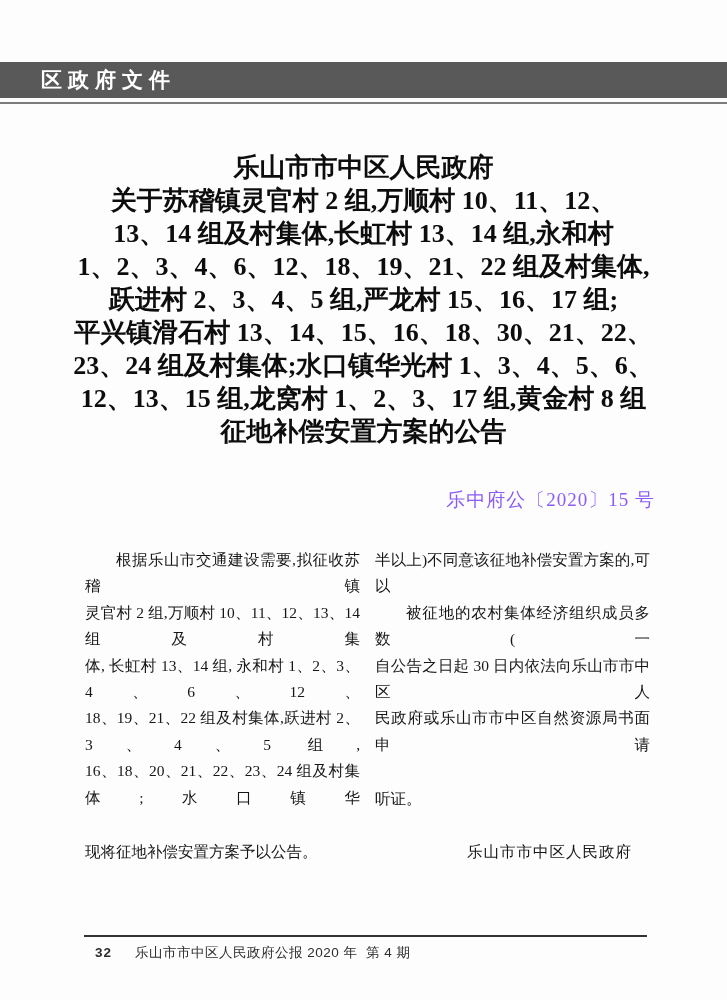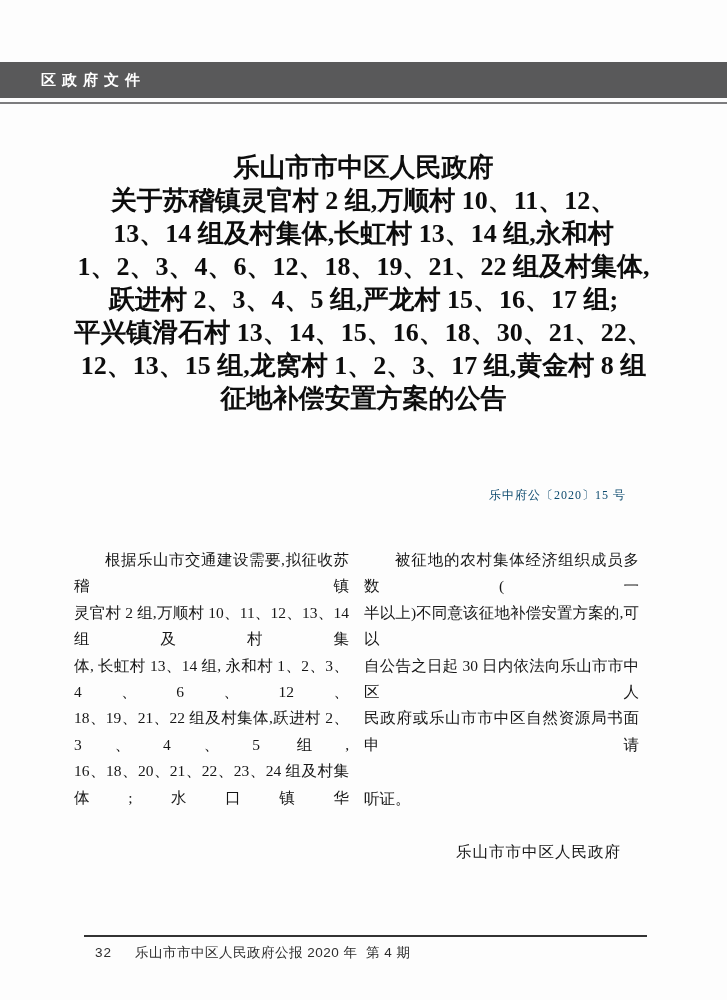--- a/index.html
+++ b/index.html
@@ -13,21 +13,21 @@
 
   
   .header-bar {
     position:absolute; top:62px; left:0; width:727px; height:36px;
     background:#59595a;
   }
   .header-bar-label {
     color:#ffffff;
     font-family:"Liberation Sans","DejaVu Sans",sans-serif;
     font-weight:bold;
-    font-size:15px; line-height:36px;
+    font-size:21px; line-height:36px;
     letter-spacing:6px;
     padding-left:41px;
     display:block;
   }
   .header-rule {
     position:absolute; top:102px; left:0; width:727px; height:2px;
     background:#7c7c7e;
   }
 
   
@@ -36,28 +36,28 @@
     margin:0;
     text-align:center;
     font-weight:bold;
     font-size:26px; line-height:33px;
     color:#0d0d0d;
   }
   .title-line { display:block; }
 
   
   .doc-number {
-    position:absolute; top:487px; right:101px;
-    font-size:12px; color:#0c4a6e;
+    position:absolute; top:487px; right:72px;
+    font-size:19px; color:#8b5cf6;
     letter-spacing:1px;
   }
 
   
   .columns {
-    position:absolute; top:547px; left:74px; width:565px;
+    position:absolute; top:547px; left:85px; width:565px;
     display:flex; justify-content:space-between;
   }
   .col {
     width:275px;
     font-size:15.5px; line-height:26.4px;
     color:#161616;
   }
   .bline { text-align:justify; text-align-last:justify; }
   .indent { text-indent:2em; }
   .lastline { text-align:right; text-align-last:left;margin-top:28px; }
@@ -73,59 +73,61 @@
   .footer-rule {
     position:absolute; top:935px; left:84px; width:563px; height:2px;
     background:#333333;
   }
   .footer {
     position:absolute; top:944px; left:95px;
     display:flex; align-items:baseline;
     font-family:"Liberation Sans","DejaVu Sans",sans-serif;
     font-size:13.5px; color:#2d2d2d;
   }
-  .footer-page-num { font-weight:normal; margin-right:23px; letter-spacing:1px; }
+  .footer-page-num { font-weight:bold; margin-right:23px; letter-spacing:1px; }
   .footer-gazette { letter-spacing:0.5px; white-space:pre; }
 </style>
 </head>
 <body>
 
 <div class="page">
 
   <div class="header-bar">
     <span class="header-bar-label">区政府文件</span>
   </div>
   <div class="header-rule"></div>
 
   <h1 class="doc-title">
     <span class="title-line">乐山市市中区人民政府</span>
     <span class="title-line">关于苏稽镇灵官村 2 组,万顺村 10、11、12、</span>
     <span class="title-line">13、14 组及村集体,长虹村 13、14 组,永和村</span>
     <span class="title-line">1、2、3、4、6、12、18、19、21、22 组及村集体,</span>
     <span class="title-line">跃进村 2、3、4、5 组,严龙村 15、16、17 组;</span>
     <span class="title-line">平兴镇滑石村 13、14、15、16、18、30、21、22、</span>
+    <span class="title-line">23、24 组及村集体;水口镇华光村 1、3、4、5、6、</span>
     <span class="title-line">12、13、15 组,龙窝村 1、2、3、17 组,黄金村 8 组</span>
     <span class="title-line">征地补偿安置方案的公告</span>
   </h1>
 
   <div class="doc-number">乐中府公〔2020〕15 号</div>
 
   <div class="columns">
 
     <div class="col">
       <div class="bline indent">根据乐山市交通建设需要,拟征收苏稽镇</div>
       <div class="bline">灵官村 2 组,万顺村 10、11、12、13、14 组及村集</div>
       <div class="bline">体, 长虹村 13、14 组, 永和村 1、2、3、4、6、12、</div>
       <div class="bline">18、19、21、22 组及村集体,跃进村 2、3、4、5 组,</div>
       <div class="bline">16、18、20、21、22、23、24 组及村集体;水口镇华</div>
+      <div class="lastline">现将征地补偿安置方案予以公告。</div>
     </div>
 
     <div class="col">
+      <div class="bline">半以上)不同意该征地补偿安置方案的,可以</div>
       <div class="bline indent">被征地的农村集体经济组织成员多数(一</div>
-      <div class="bline">半以上)不同意该征地补偿安置方案的,可以</div>
       <div class="bline">自公告之日起 30 日内依法向乐山市市中区人</div>
       <div class="bline">民政府或乐山市市中区自然资源局书面申请</div>
       <div class="lastline">听证。</div>
 
       <div class="sig-block">
         <span class="sig-line">乐山市市中区人民政府</span>
       </div>
     </div>
 
   </div>

